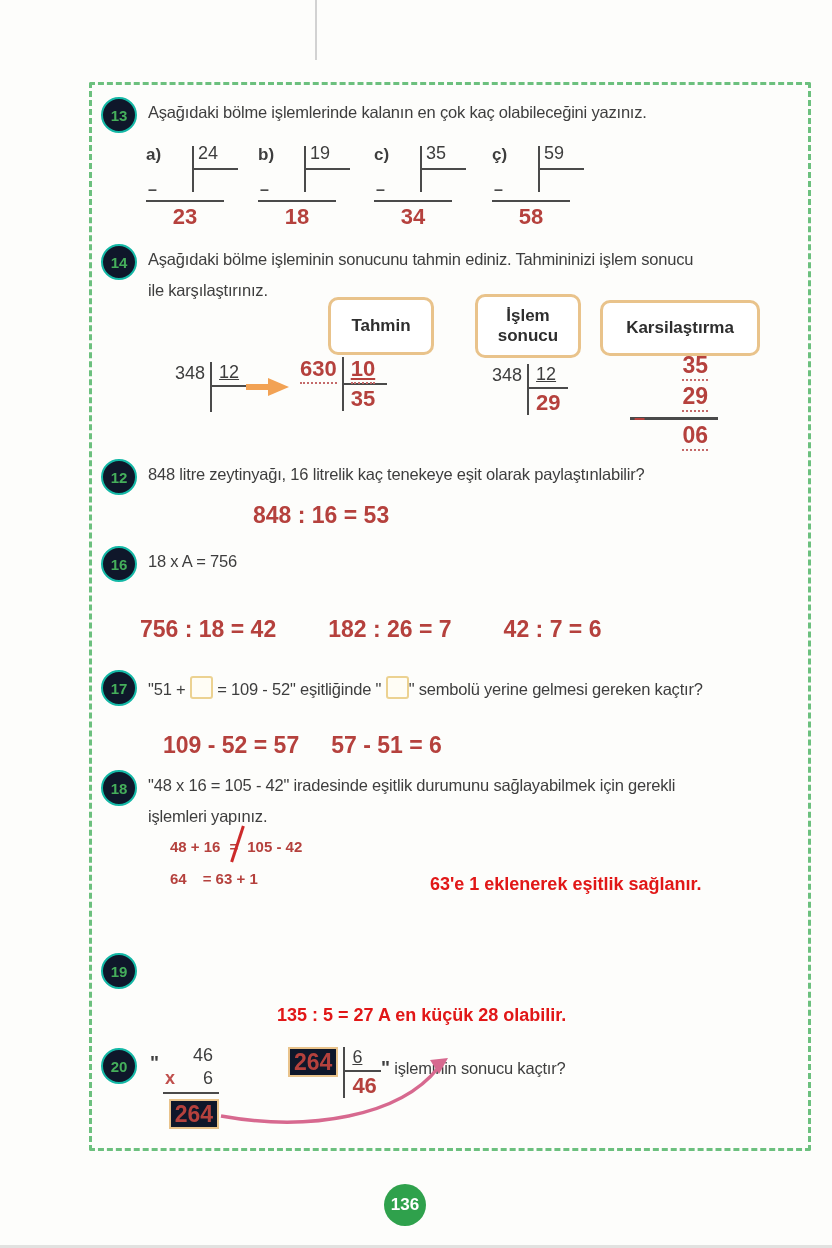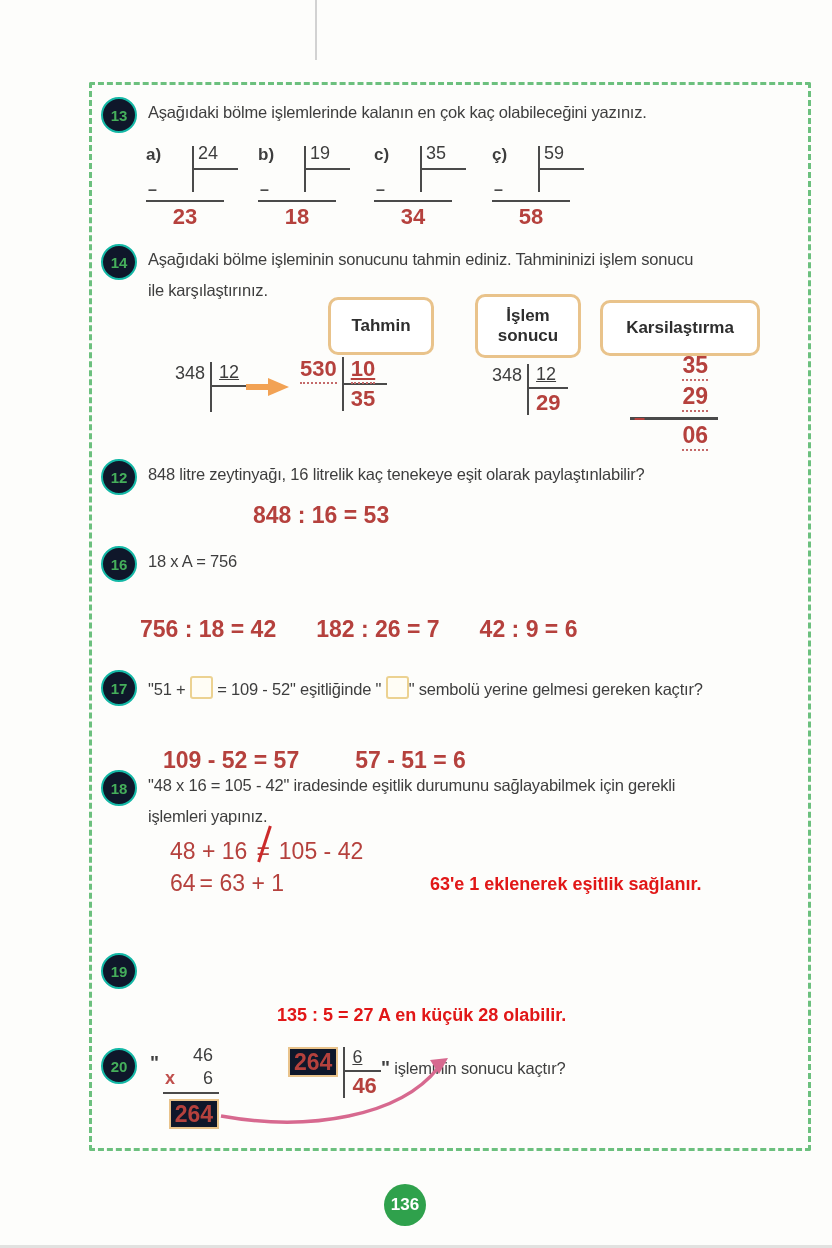--- a/index.html
+++ b/index.html
@@ -48,21 +48,21 @@
   .compare{position:absolute;left:630px;top:352px;width:88px;display:flex;flex-direction:column;
            align-items:flex-end;font-weight:bold;font-size:23px;color:#b5413d;}
   .compare .c-num{margin:0 10px 4px 0;}
   .compare .c-minus{position:absolute;left:4px;top:54px;font-size:20px;}
   .compare .c-line{width:88px;height:3px;background:#4a4a4a;margin:3px 0 2px;}
 
   
   .slash-eq{position:relative;display:inline-block;}
   .slash-eq::after{content:"";position:absolute;left:7px;top:-13px;width:3px;height:38px;
                    background:#cc2a2a;transform:rotate(18deg);}
-  .eq-row{position:absolute;display:flex;gap:9px;font-weight:normal;font-size:23px;color:#b5413d;white-space:nowrap;}
+  .eq-row{position:absolute;display:flex;gap:9px;font-weight:bold;font-size:15px;color:#b5413d;white-space:nowrap;}
 
   
   .blank-box{display:inline-block;width:19px;height:19px;border:2px solid #ecd291;border-radius:3px;
              background:#fffdf5;vertical-align:-4px;}
 
   
   .mult{position:absolute;left:163px;top:1045px;width:56px;text-align:right;font-size:18px;color:#3e3e3e;}
   .m-top{padding:0 6px 2px 0;}
   .m-row{display:flex;justify-content:space-between;border-bottom:2px solid #4a4a4a;padding:0 6px 3px 2px;}
   .m-sign{color:#c0504d;font-weight:bold;}
@@ -139,21 +139,21 @@
   </div>
 
   <div class="division" style="left:175px;top:362px">
     <span class="dividend">348</span>
     <div class="dright">
       <div class="divisor">12</div>
     </div>
   </div>
 
   <div class="division est" style="left:300px;top:357px">
-    <span class="dividend"><span class="dotted">530</span></span>
+    <span class="dividend"><span class="dotted">630</span></span>
     <div class="dright">
       <div class="divisor"><span class="dotted">10</span></div>
       <div class="quotient">35</div>
     </div>
   </div>
 
   <div class="division" style="left:492px;top:364px">
     <span class="dividend">348</span>
     <div class="dright">
       <div class="divisor">12</div>
@@ -168,44 +168,44 @@
     <div class="c-line"></div>
     <div class="c-num"><span class="dotted">06</span></div>
   </div>
 
   <div class="qcircle" style="top:459px">12</div>
   <div class="qtext" style="left:148px;top:465px">848 litre zeytinyağı, 16 litrelik kaç tenekeye eşit olarak paylaştınlabilir?</div>
   <div class="red-ans" style="left:253px;top:502px">848 : 16 = 53</div>
 
   <div class="qcircle" style="top:546px">16</div>
   <div class="qtext" style="left:148px;top:552px">18 x A = 756</div>
-  <div class="ans-row" style="left:140px;top:616px;gap:40px">
+  <div class="ans-row" style="left:140px;top:616px;gap:52px">
     <span class="red-ans" style="position:static">756 : 18 = 42</span>
     <span class="red-ans" style="position:static">182 : 26 = 7</span>
-    <span class="red-ans" style="position:static">42 : 9 = 6</span>
+    <span class="red-ans" style="position:static">42 : 7 = 6</span>
   </div>
 
   <div class="qcircle" style="top:670px">17</div>
   <div class="qtext" style="left:148px;top:676px">
     <span>"51 + </span><span class="blank-box"></span><span> = 109 - 52" eşitliğinde " </span><span class="blank-box"></span><span>" sembolü yerine gelmesi gereken kaçtır?</span>
   </div>
-  <div class="ans-row" style="left:163px;top:747px;gap:56px">
+  <div class="ans-row" style="left:163px;top:732px;gap:32px">
     <span class="red-ans" style="position:static">109 - 52 = 57</span>
     <span class="red-ans" style="position:static">57 - 51 = 6</span>
   </div>
 
   <div class="qcircle" style="top:770px">18</div>
   <div class="qtext" style="left:148px;top:776px">"48 x 16 = 105 - 42" iradesinde eşitlik durumunu sağlayabilmek için gerekli</div>
   <div class="qtext" style="left:148px;top:807px">işlemleri yapınız.</div>
   <div class="eq-row" style="left:170px;top:838px">
     <span>48 + 16</span>
     <span class="slash-eq">=</span>
     <span>105 - 42</span>
   </div>
-  <div class="eq-row" style="left:170px;top:870px;gap:4px">
+  <div class="eq-row" style="left:170px;top:870px;gap:16px">
     <span>64</span>
     <span>= 63 + 1</span>
   </div>
   <div class="red-note" style="left:430px;top:874px">63'e 1 eklenerek eşitlik sağlanır.</div>
 
   <div class="qcircle" style="top:953px">19</div>
   <div class="red-note" style="left:277px;top:1005px">135 : 5 = 27 A en küçük 28 olabilir.</div>
 
   <div class="qcircle" style="top:1048px">20</div>
   <span class="quote" style="position:absolute;left:150px;top:1052px">"</span>

